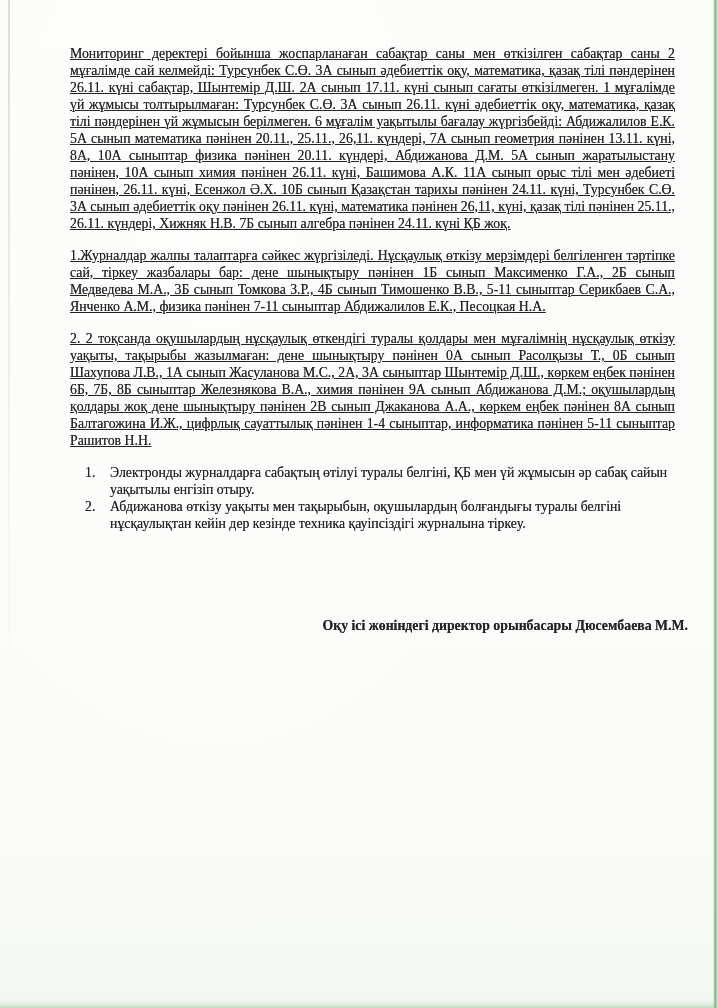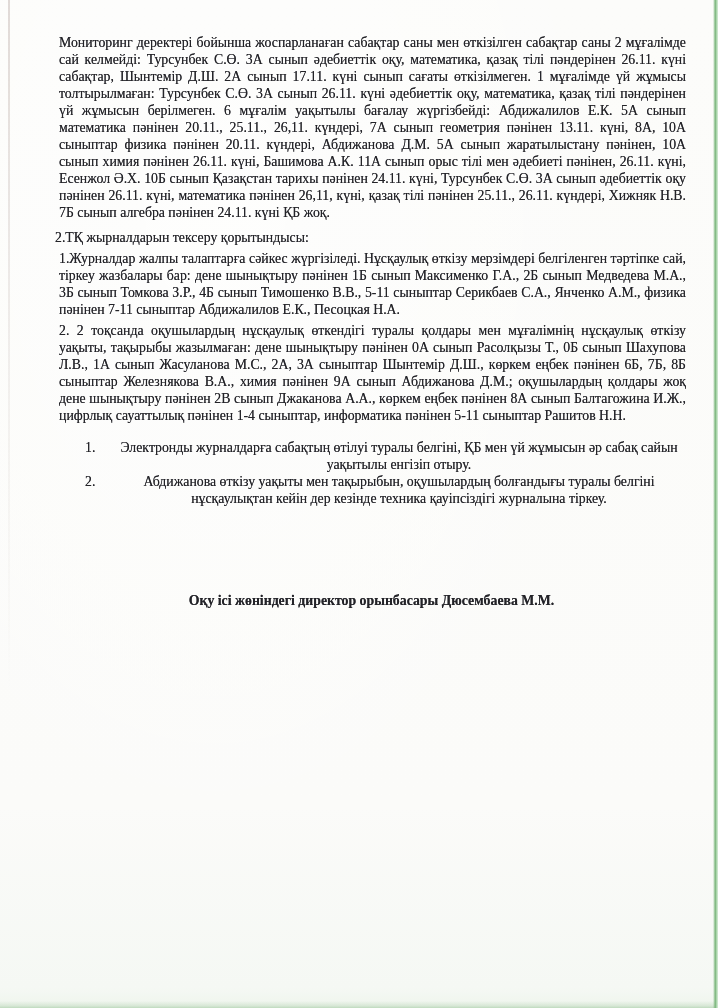--- a/index.html
+++ b/index.html
@@ -54,21 +54,22 @@
     left: 55px;
     top: 30px;
     width: 635px;
     color: #232328;
     font-size: 13.8px;
     line-height: 17px;
     text-shadow: 0 0 0.5px rgba(45,45,52,0.75);
   }
   .para {
     text-align: justify;
-    margin: 4px;
+    margin: 15px;
+    text-decoration: underline;
   }
   .section2 {
     margin-top: 8px;
   }
   .section2-heading {
     margin: 0;
     text-align: left;
   }
   .rec-heading {
     margin-top: 30px;
@@ -84,42 +85,41 @@
   }
   .rec-num {
     width: 25px;
     flex: 0 0 25px;
     margin-left: 30px;
     text-align: left;
   }
   .rec-text {
     flex: 1 1 auto;
     max-width: 578px;
-    text-align: center;
+    text-align: left;
   }
   .signature {
     margin-top: 85px;
-    text-align: center;
+    text-align: right;
     font-weight: bold;
     padding-right: 2px;
   }
 </style>
 </head>
 <body>
 
 <div class="page">
 
   <div class="crease-left"></div>
 
   <div class="content">
 
     <p class="para">Мониторинг деректері бойынша жоспарланаған сабақтар саны мен өткізілген сабақтар саны 2 мұғалімде сай келмейді: Турсунбек С.Ө. 3А сынып әдебиеттік оқу, математика, қазақ тілі пәндерінен 26.11. күні сабақтар, Шынтемір Д.Ш. 2А сынып 17.11. күні сынып сағаты өткізілмеген. 1 мұғалімде үй жұмысы толтырылмаған: Турсунбек С.Ө. 3А сынып 26.11. күні әдебиеттік оқу, математика, қазақ тілі пәндерінен үй жұмысын берілмеген. 6 мұғалім уақытылы бағалау жүргізбейді: Абдижалилов Е.К. 5А сынып математика пәнінен 20.11., 25.11., 26,11. күндері, 7А сынып геометрия пәнінен 13.11. күні, 8А, 10А сыныптар физика пәнінен 20.11. күндері, Абдижанова Д.М. 5А сынып жаратылыстану пәнінен, 10А сынып химия пәнінен 26.11. күні, Башимова А.К. 11А сынып орыс тілі мен әдебиеті пәнінен, 26.11. күні, Есенжол Ә.Х. 10Б сынып Қазақстан тарихы пәнінен 24.11. күні, Турсунбек С.Ө. 3А сынып әдебиеттік оқу пәнінен  26.11. күні, математика пәнінен 26,11, күні, қазақ тілі пәнінен 25.11., 26.11. күндері, Хижняк Н.В. 7Б сынып алгебра пәнінен 24.11. күні ҚБ жоқ.</p>
 
     <div class="section2">
-      <p class="section2-heading">2.ТҚ жырналдарын тексеру қорытындысы:</p>
       <p class="para">1.Журналдар жалпы талаптарға сәйкес жүргізіледі. Нұсқаулық өткізу мерзімдері белгіленген тәртіпке сай, тіркеу жазбалары бар: дене шынықтыру пәнінен 1Б сынып Максименко Г.А., 2Б сынып Медведева М.А., 3Б сынып Томкова З.Р., 4Б сынып Тимошенко В.В., 5-11 сыныптар Серикбаев С.А., Янченко А.М., физика пәнінен 7-11 сыныптар Абдижалилов Е.К., Песоцкая Н.А.</p>
       <p class="para">2. 2 тоқсанда оқушылардың нұсқаулық өткендігі туралы қолдары мен мұғалімнің нұсқаулық өткізу уақыты, тақырыбы жазылмаған: дене шынықтыру пәнінен 0А сынып Расолқызы Т., 0Б сынып Шахупова Л.В., 1А сынып Жасуланова М.С., 2А, 3А  сыныптар Шынтемір Д.Ш., көркем еңбек пәнінен 6Б, 7Б, 8Б сыныптар Железнякова В.А., химия пәнінен 9А сынып Абдижанова Д.М.; оқушылардың қолдары жоқ дене шынықтыру пәнінен 2В сынып Джаканова А.А., көркем еңбек пәнінен 8А сынып Балтагожина И.Ж., цифрлық сауаттылық пәнінен 1-4 сыныптар,  информатика пәнінен 5-11 сыныптар Рашитов Н.Н.</p>
     </div>
 
 
     <div class="rec-list">
       <div class="rec-item">
         <span class="rec-num">1.</span>
         <span class="rec-text">Электронды журналдарға сабақтың өтілуі туралы белгіні, ҚБ мен үй жұмысын әр сабақ сайын уақытылы енгізіп отыру.</span>
       </div>

